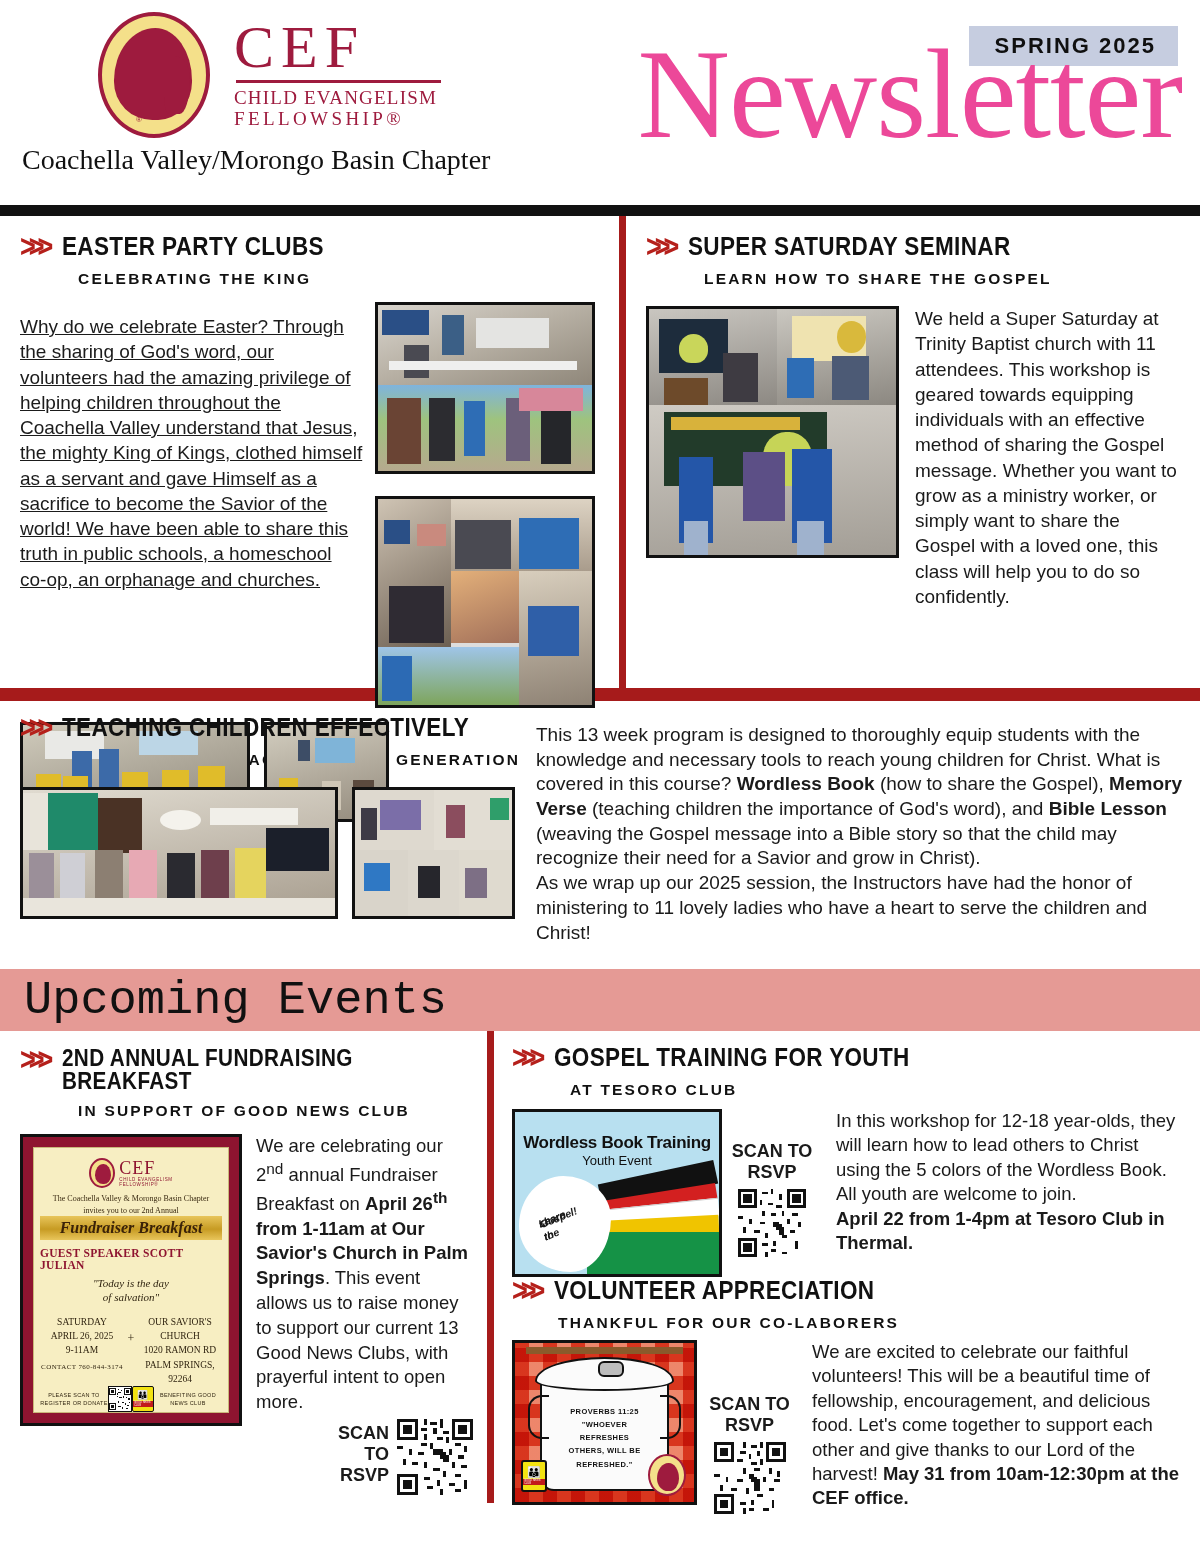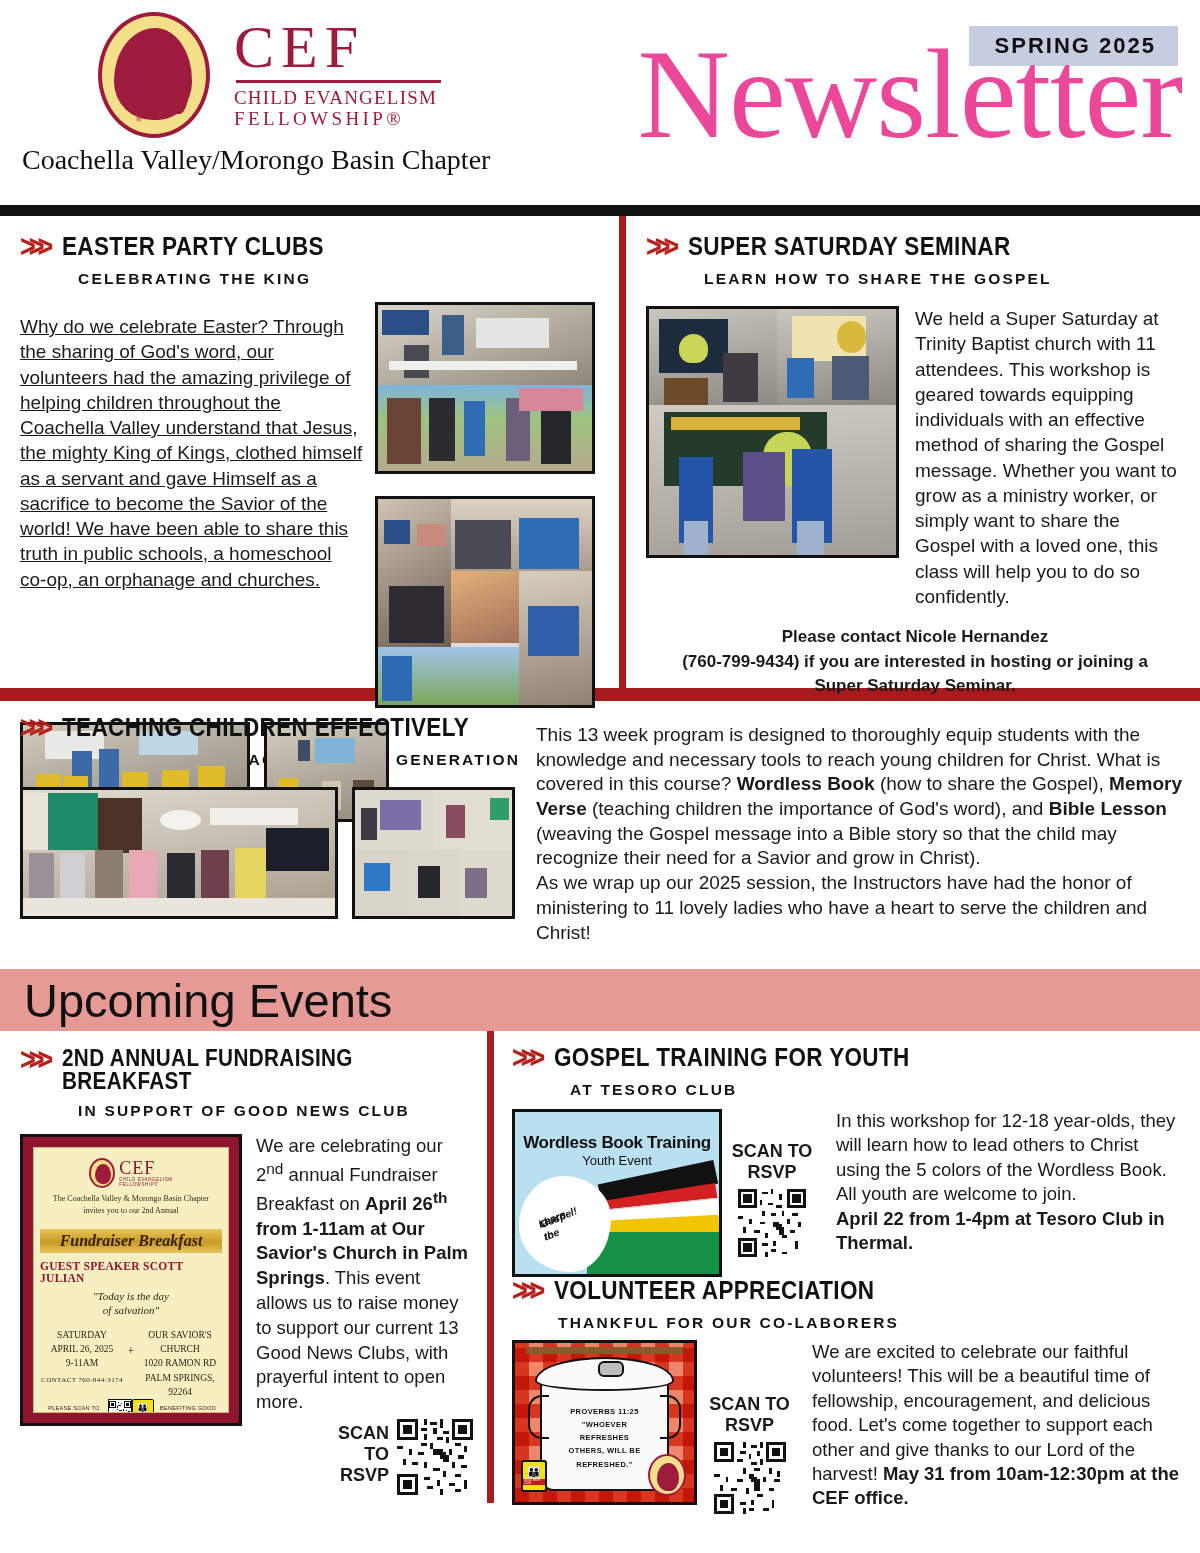--- a/index.html
+++ b/index.html
@@ -110,21 +110,21 @@
   .row-mid { display:flex; padding:14px 0 0 0; height:268px; }
   .mid-left { width:528px; padding-left:20px; }
   .mid-right { flex:1; padding:8px 16px 0 8px; font-size:19px; line-height:1.3; }
 
   
   .events-banner {
     background:#e59a95; height:62px; display:flex; align-items:center;
     padding-left:24px;
   }
   .events-banner span {
-    font-family:Liberation Sans, sans-serif; font-size:47px; color:#111; line-height:1;
+    font-family:Liberation Mono, monospace; font-size:47px; color:#111; line-height:1;
   }
   .row-events { display:flex; height:472px; }
   .ev-left { width:487px; padding:16px 14px 0 20px; position:relative; }
   .ev-right { flex:1; display:flex; flex-direction:column; }
   .ev-right-top { padding:14px 14px 0 18px; height:235px; }
   .ev-right-bot { padding:12px 14px 0 18px; flex:1; }
 
   .flyer-layout { display:flex; margin-top:14px; }
   .flyer-col { width:222px; }
   .flyer-text { flex:1; padding-left:14px; font-size:18.5px; line-height:1.34; }
@@ -160,21 +160,21 @@
     display:flex; flex-direction:column; align-items:center;
     padding:8px 6px; position:relative; overflow:hidden;
   }
   .f-logo { display:flex; align-items:center; gap:4px; margin-top:2px; }
   .f-oval { width:26px;height:30px;border-radius:50%;background:#f4e08a;border:2px solid #9e1b3e;position:relative;}
   .f-oval::after{content:"";position:absolute;left:4px;top:4px;width:16px;height:20px;background:#9e1b3e;border-radius:52% 46% 44% 50%/56% 56% 44% 44%;}
   .f-cef { font-family:"Liberation Serif", serif; font-size:18px; color:#8e1430; line-height:1; letter-spacing:1px;}
   .f-cefsub { font-size:4.5px; color:#8e1430; letter-spacing:0.6px; }
   .f-line1 { font-family:"Liberation Serif", serif; font-size:8px; color:#3a2a12; margin-top:5px; text-align:center; line-height:1.45; }
   .f-ribbon {
-    width:100%; margin-top:13px; background:linear-gradient(#e8c55b,#c79b23 55%,#e8c55b);
+    width:100%; margin-top:0; background:linear-gradient(#e8c55b,#c79b23 55%,#e8c55b);
     text-align:center; padding:3px 0; font-family:"Liberation Serif", serif;
     font-style:italic; font-weight:bold; font-size:16px; color:#3a2208;
   }
   .f-speaker { font-family:"Liberation Serif", serif; font-weight:bold; font-size:11.5px; color:#8e1430; margin-top:7px; letter-spacing:0.3px;}
   .f-quote { font-family:"Liberation Serif", serif; font-style:italic; font-size:11px; color:#2b1f0c; margin-top:5px; text-align:center; line-height:1.3;}
   .f-cols { display:flex; width:100%; margin-top:10px; font-family:"Liberation Serif", serif; color:#2b1f0c; }
   .f-colL { flex:1; text-align:center; font-size:9.5px; line-height:1.5; }
   .f-plus { width:14px; text-align:center; font-size:12px; padding-top:16px; }
   .f-colR { flex:1; text-align:center; font-size:9.5px; line-height:1.5; }
   .f-contact { font-family:"Liberation Serif", serif; font-size:7px; letter-spacing:0.4px; margin-top:4px; }
@@ -346,25 +346,20 @@
           <div class="tile" style="left:38%;top:58%;width:17%;height:28%;background:#5c4f86;"></div>
           <div class="tile" style="left:14%;top:86%;width:10%;height:14%;background:#9fb2cd;"></div>
           <div class="tile" style="left:60%;top:86%;width:11%;height:14%;background:#9fb2cd;"></div>
         </div>
       </div>
       <div class="ss-text">
         <p style="margin:0;">We held a Super Saturday at Trinity Baptist church with 11 attendees. This workshop is geared towards equipping individuals with an effective method of sharing the Gospel message. Whether you want to grow as a ministry worker, or simply want to share the Gospel with a loved one, this class will help you to do so confidently.</p>
       </div>
     </div>
 
-    <div class="ss-contact">
-      <div>Please contact Nicole Hernandez</div>
-      <div>(760-799-9434) if you are interested in hosting or joining a</div>
-      <div>Super Saturday Seminar.</div>
-    </div>
   </div>
 </div>
 
 <div class="bar-red"></div>
 
 <div class="row-mid">
   <div class="mid-left">
     <div class="sec-head">
       <span class="chevrons">&gt;&gt;&gt;</span>
       <span class="sec-title">TEACHING CHILDREN EFFECTIVELY</span>

